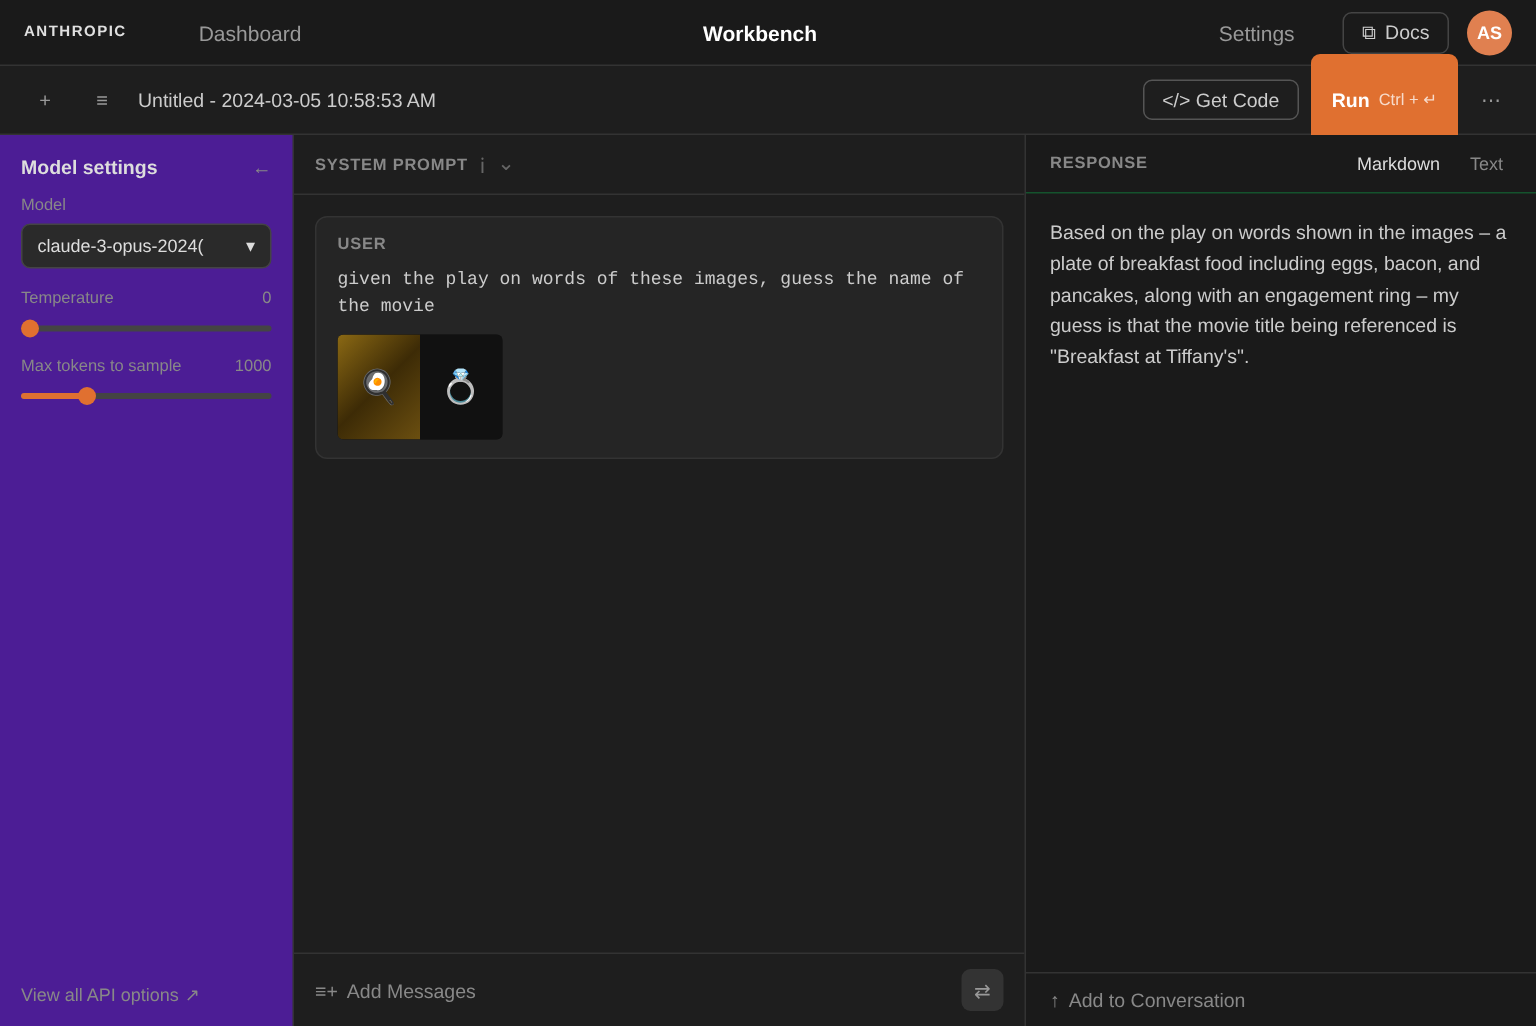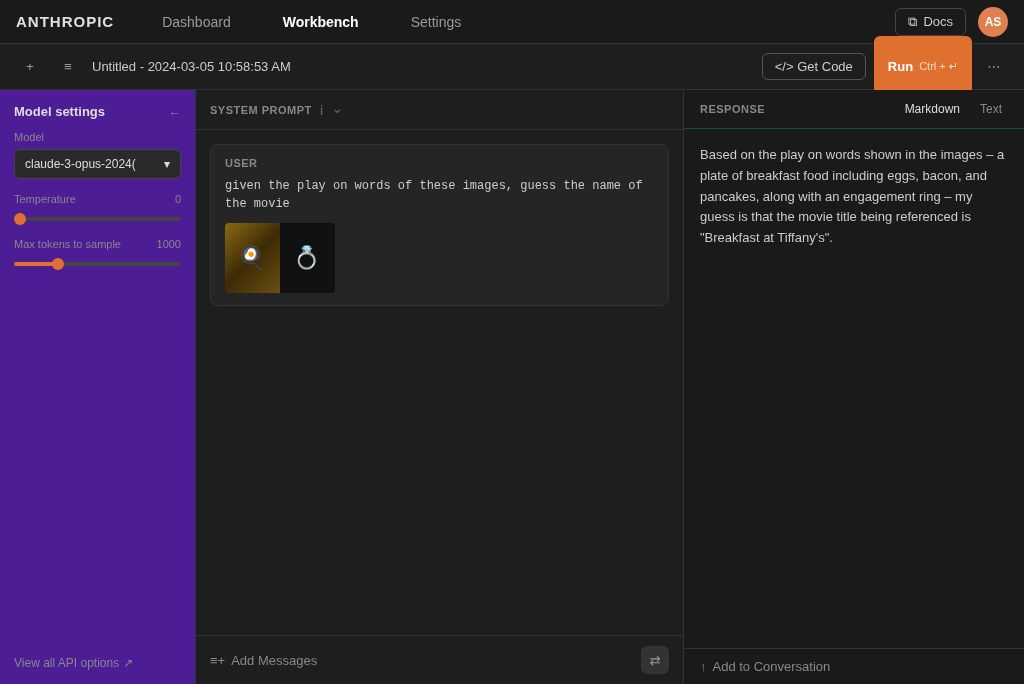--- a/index.html
+++ b/index.html
@@ -18,30 +18,30 @@
       display: flex;
       align-items: center;
       background: #1a1a1a;
       border-bottom: 1px solid #333;
       height: 44px;
       padding: 0 16px;
       gap: 24px;
     }
     .logo {
       font-weight: bold;
-      font-size: 15px;
+      font-size: 10px;
       color: #e0e0e0;
       letter-spacing: 1px;
       margin-right: 16px;
     }
     .nav-links {
       display: flex;
       gap: 36px;
       flex: 1;
-      justify-content: flex-start;
+      justify-content: space-between;
     }
     .nav-link {
       color: #999;
       cursor: pointer;
       font-size: 14px;
       padding: 4px 8px;
     }
     .nav-link.active {
       color: #fff;
       font-weight: 600;

